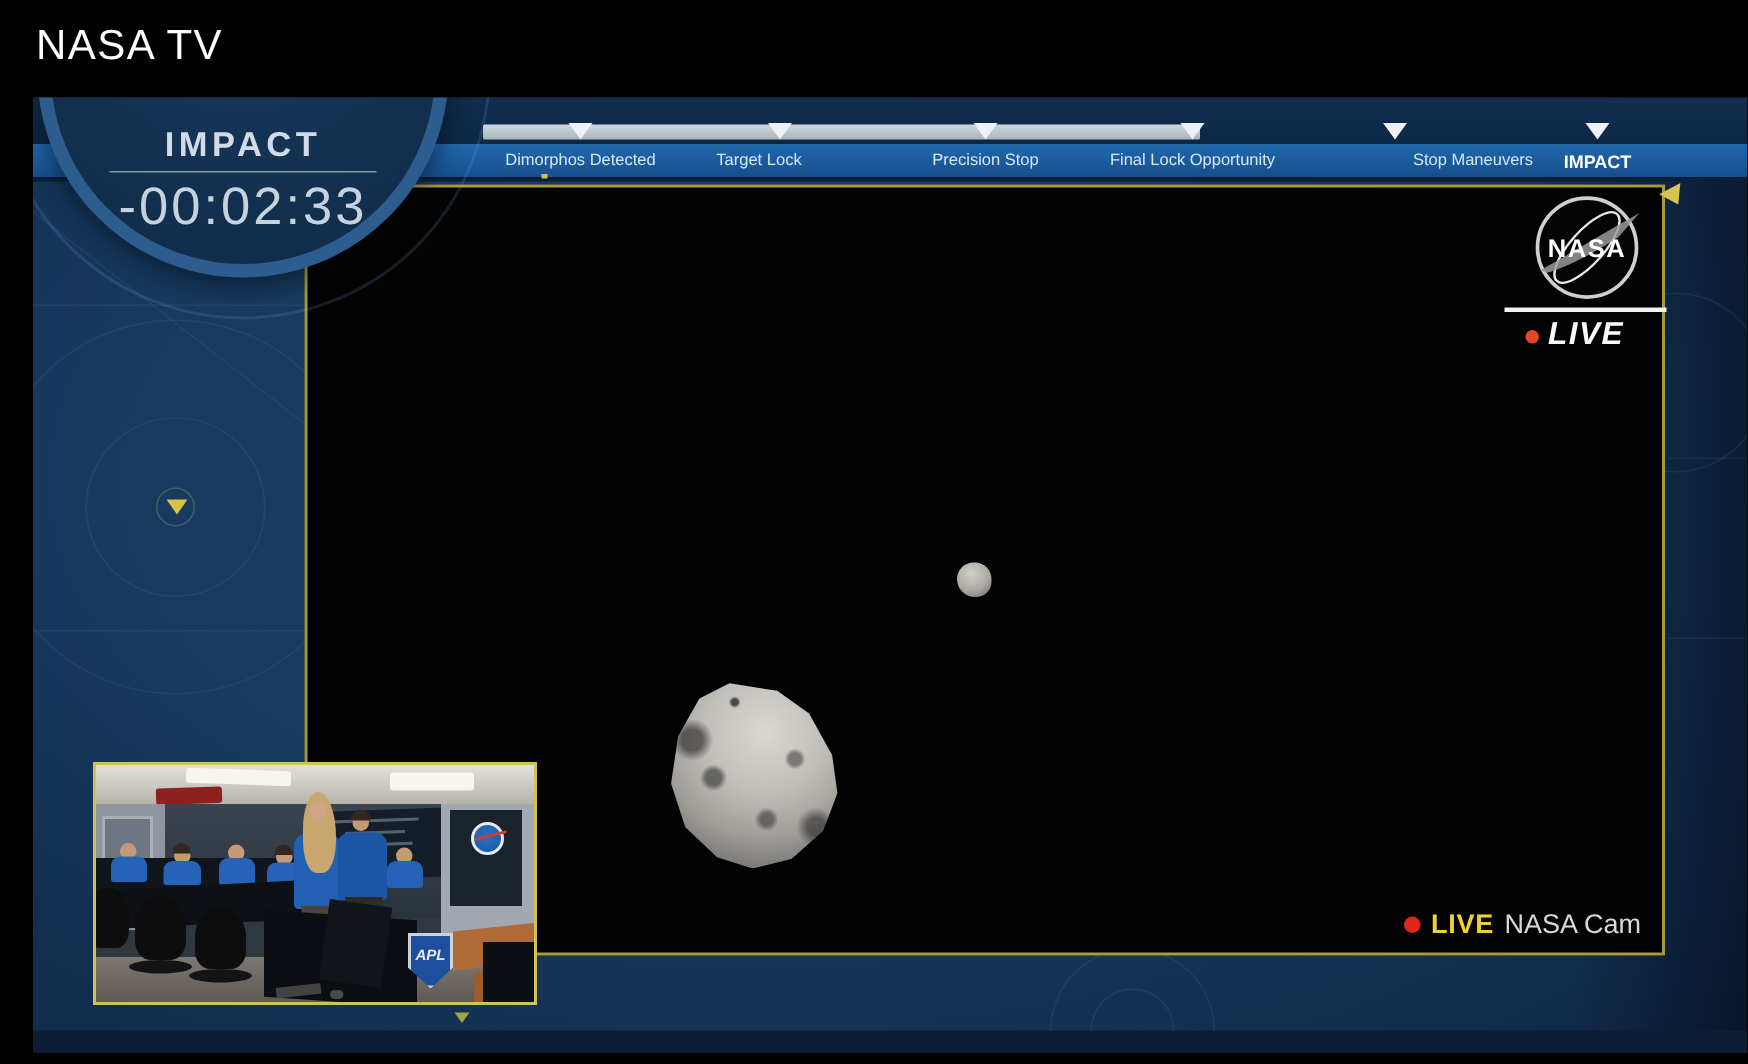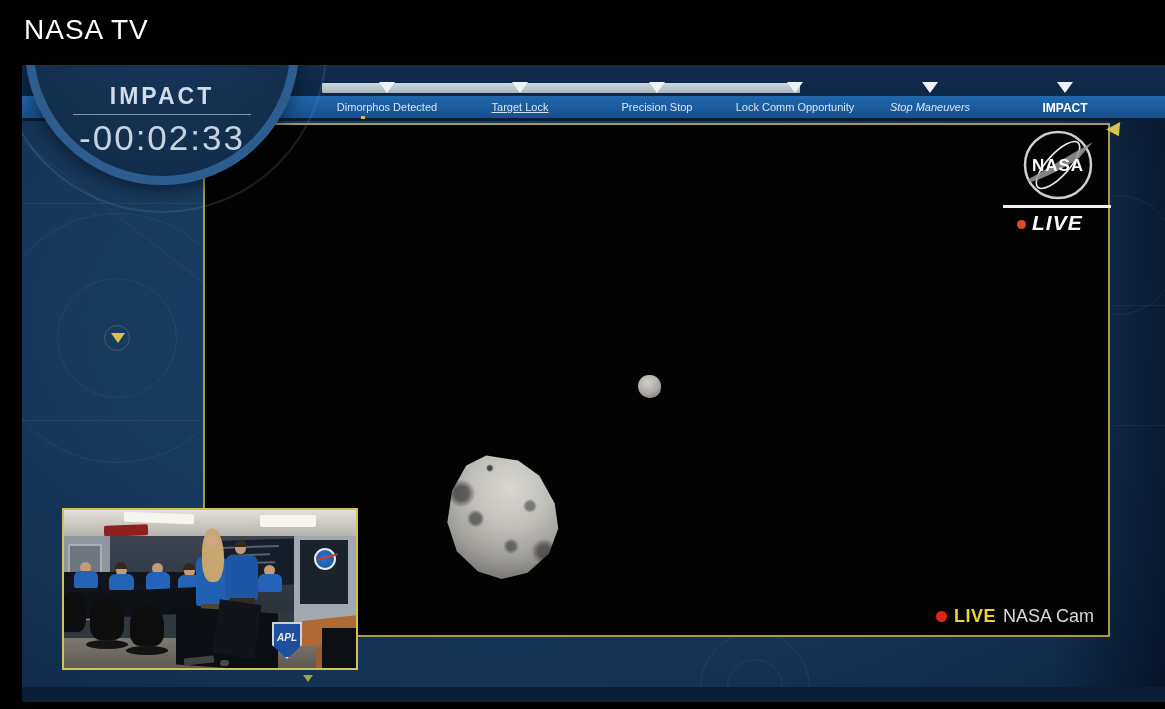--- a/index.html
+++ b/index.html
@@ -157,24 +157,24 @@
     <div id="header-band" class="abs"></div>
     <div id="progress-bar" class="abs"></div>
     <div class="abs stage-marker" style="left:365px;"></div>
     <div class="abs stage-marker" style="left:498px;"></div>
     <div class="abs stage-marker" style="left:635px;"></div>
     <div class="abs stage-marker" style="left:773px;"></div>
     <div class="abs stage-marker" style="left:908px;"></div>
     <div class="abs stage-marker" style="left:1043px;"></div>
     <div id="label-band" class="abs"></div>
     <div class="abs stage-label" style="left:365px;">Dimorphos Detected</div>
-    <div class="abs stage-label" style="left:498px;text-decoration:underline;">Target Lock</div>
+    <div class="abs stage-label" style="left:484px;">Target Lock</div>
     <div class="abs stage-label" style="left:635px;">Precision Stop</div>
-    <div class="abs stage-label" style="left:773px;">Lock Comm Opportunity</div>
-    <div class="abs stage-label" style="left:908px;font-style:italic;">Stop Maneuvers</div>
+    <div class="abs stage-label" style="left:773px;">Final Lock Opportunity</div>
+    <div class="abs stage-label" style="left:960px;">Stop Maneuvers</div>
     <div class="abs stage-label current" style="left:1043px;">IMPACT</div>
     <div id="band-dot" class="abs"></div>
 
     <div id="camera" class="abs">
       <div id="didymos" class="abs"></div>
       <div id="dimorphos" class="abs"></div>
 
       <svg id="nasa-logo" class="abs" viewBox="0 0 78 74">
         <circle cx="39" cy="37" r="33" fill="rgba(10,10,10,0.2)" stroke="#cfcfcf" stroke-width="2.5"></circle>
         <ellipse cx="39" cy="37" rx="30" ry="11" fill="none" stroke="#e8e8e8" stroke-width="1.6" transform="rotate(-48 39 37)"></ellipse>

